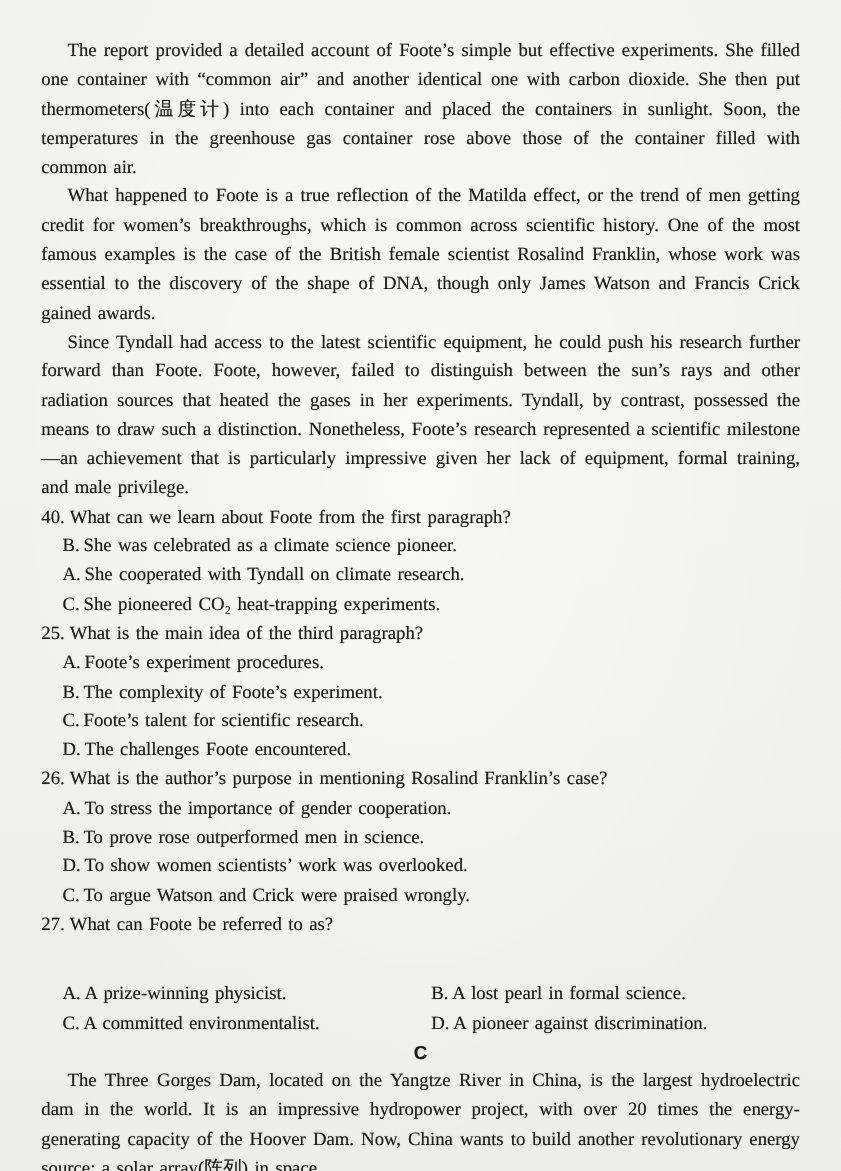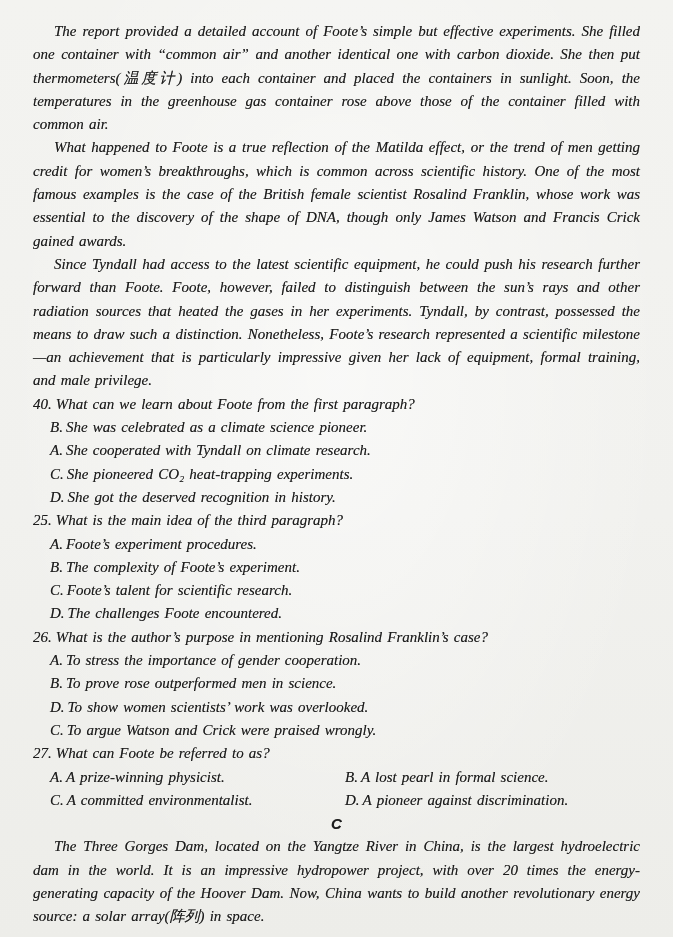--- a/index.html
+++ b/index.html
@@ -6,51 +6,51 @@
     margin: 0;
     padding: 0;
     background: #e9e9e6;
   }
   .page {
     position: relative;
     box-sizing: border-box;
     width: 673px;
     height: 937px;
     margin: 0;
-    padding: 20px 33px 0 33px;
+    padding: 30px 33px 0 33px;
     background:
       radial-gradient(ellipse at 50% 40%, rgba(255,255,255,0.55), rgba(0,0,0,0) 70%),
       linear-gradient(180deg, #f3f3f0 0%, #f1f1ee 55%, #ededE9 100%);
     background-color: #f1f1ee;
     font-family: "Liberation Serif", "DejaVu Serif", serif;
     font-size: 15px;
     line-height: 23.3px;
     color: #1d1d1d;
     overflow: hidden;
-    font-style: italic;
   }
   .scan {
     filter: blur(0.28px);
     text-shadow: 0 0 0.6px rgba(25,25,25,0.55);
     word-spacing: 1.4px;
   }
   .para {
     margin: 0;
     text-indent: 21px;
     text-align: justify;
   }
   .question { margin: 0; }
   .q-stem { margin: 0; }
   .q-num { display: inline-block; margin-right: 4px; }
   .options { margin: 0; }
   .opt { padding-left: 17px; }
   .opt-label { margin-right: 3px; }
   .options.two-col {
     display: grid;
     grid-template-columns: 312px auto;
+    margin-top: 32px;
   }
   .options.two-col .opt.col2 { padding-left: 0; }
   .section-head {
     text-align: center;
     font-weight: bold;
     font-family: "Liberation Sans", "DejaVu Sans", sans-serif;
     font-size: 15px;
   }
 </style>
 </head>
@@ -61,21 +61,20 @@
   <p class="para">The report provided a detailed account of Foote’s simple but effective experiments. She filled one container with “common air” and another identical one with carbon dioxide. She then put thermometers(温度计) into each container and placed the containers in sunlight. Soon, the temperatures in the greenhouse gas container rose above those of the container filled with common air.</p>
   <p class="para">What happened to Foote is a true reflection of the Matilda effect, or the trend of men getting credit for women’s breakthroughs, which is common across scientific history. One of the most famous examples is the case of the British female scientist Rosalind Franklin, whose work was essential to the discovery of the shape of DNA, though only James Watson and Francis Crick gained awards.</p>
   <p class="para">Since Tyndall had access to the latest scientific equipment, he could push his research further forward than Foote. Foote, however, failed to distinguish between the sun’s rays and other radiation sources that heated the gases in her experiments. Tyndall, by contrast, possessed the means to draw such a distinction. Nonetheless, Foote’s research represented a scientific milestone—an achievement that is particularly impressive given her lack of equipment, formal training, and male privilege.</p>
 
   <div class="question">
     <div class="q-stem"><span class="q-num">40.</span><span>What can we learn about Foote from the first paragraph?</span></div>
     <div class="options">
       <div class="opt"><span class="opt-label">B.</span><span>She was celebrated as a climate science pioneer.</span></div>
       <div class="opt"><span class="opt-label">A.</span><span>She cooperated with Tyndall on climate research.</span></div>
       <div class="opt"><span class="opt-label">C.</span><span>She pioneered CO₂ heat-trapping experiments.</span></div>
-      <div class="opt"><span class="opt-label">D.</span><span>She got the deserved recognition in history.</span></div>
     </div>
   </div>
 
   <div class="question">
     <div class="q-stem"><span class="q-num">25.</span><span>What is the main idea of the third paragraph?</span></div>
     <div class="options">
       <div class="opt"><span class="opt-label">A.</span><span>Foote’s experiment procedures.</span></div>
       <div class="opt"><span class="opt-label">B.</span><span>The complexity of Foote’s experiment.</span></div>
       <div class="opt"><span class="opt-label">C.</span><span>Foote’s talent for scientific research.</span></div>
       <div class="opt"><span class="opt-label">D.</span><span>The challenges Foote encountered.</span></div>

